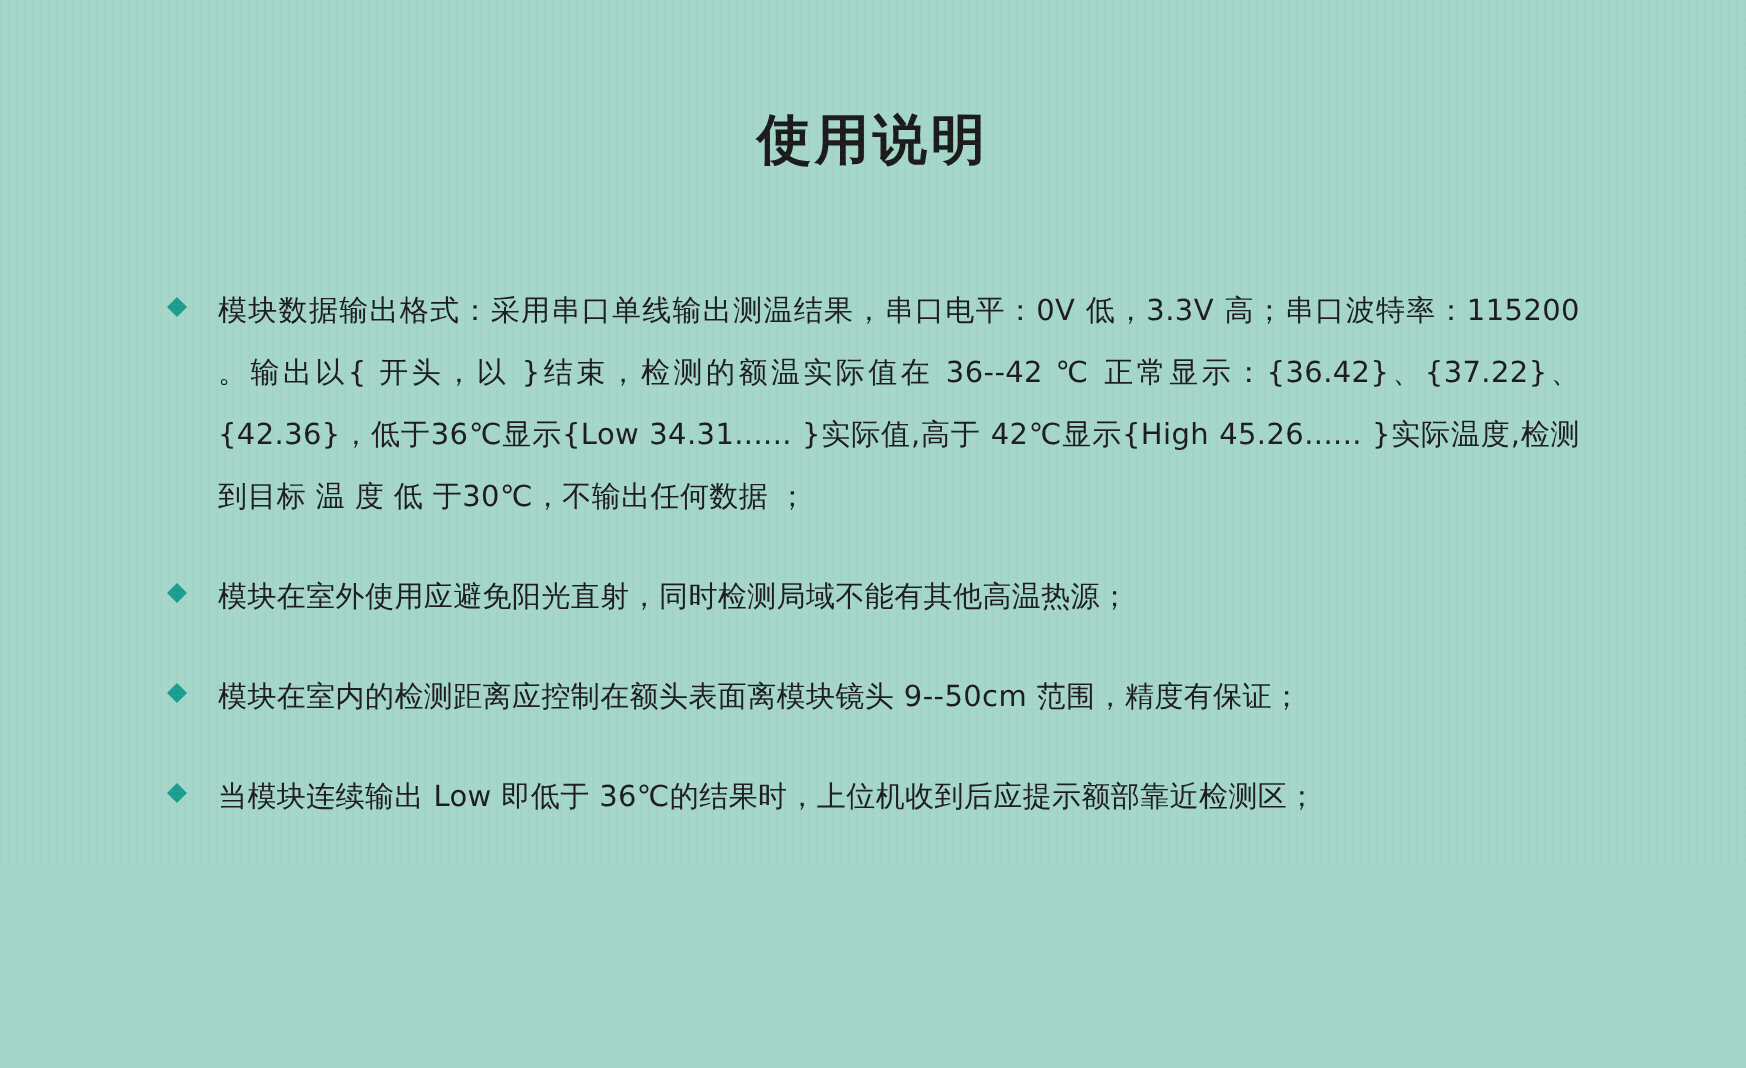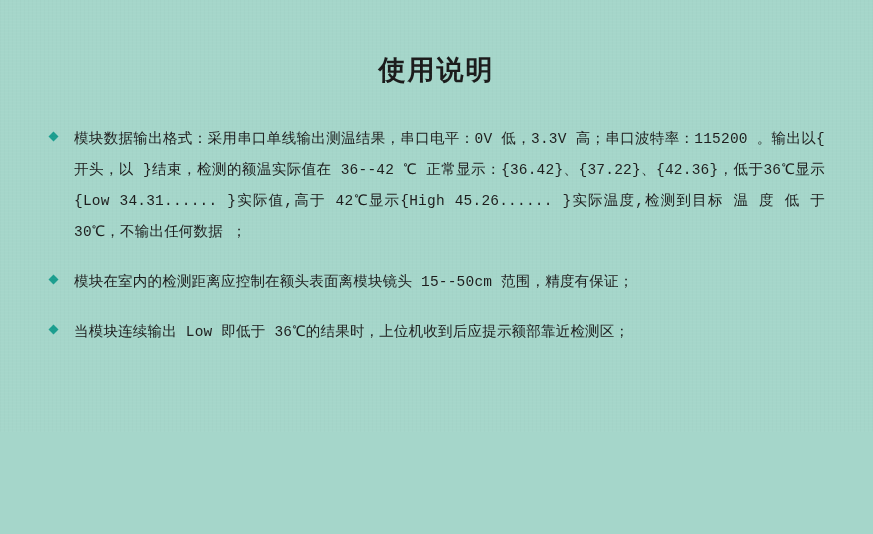--- a/index.html
+++ b/index.html
@@ -23,35 +23,34 @@
     background-image:
       repeating-linear-gradient(0deg, rgba(255,255,255,0.035) 0px, rgba(255,255,255,0.035) 1px, rgba(0,0,0,0.0) 1px, rgba(0,0,0,0.0) 3px),
       repeating-linear-gradient(90deg, rgba(0,0,0,0.02) 0px, rgba(0,0,0,0.02) 1px, rgba(0,0,0,0.0) 1px, rgba(0,0,0,0.0) 4px);
     opacity: 0.6;
   }
   .page {
     position: relative;
     width: 873px;
     height: 432px;
     box-sizing: border-box;
-    padding: 0 48px;
+    padding: 0 83px;
   }
   .title {
     text-align: center;
     font-size: 27px;
     font-weight: bold;
     color: #1b1b1b;
     letter-spacing: 2px;
     padding-top: 52px;
     padding-bottom: 0;
     margin: 0;
   }
   .list {
-    margin-top: 36px;
-    font-family: Liberation Mono, monospace;
+    margin-top: 53px;
   }
   .item {
     display: flex;
     align-items: flex-start;
     margin-bottom: 19px;
   }
   .bullet {
     flex: 0 0 auto;
     width: 26px;
     padding-top: 7px;
@@ -86,28 +85,36 @@
     <div class="item">
       <span class="bullet">
         <svg width="11" height="11" viewBox="0 0 11 11">
             <polygon points="5.5,0.5 10.5,5.5 5.5,10.5 0.5,5.5" fill="#1b9e8f"></polygon>
           </svg>
       </span>
       <span class="item-text">模块数据输出格式：采用串口单线输出测温结果，串口电平：0V 低，3.3V 高；串口波特率：115200 。输出以{ 开头，以 }结束，检测的额温实际值在 36--42 ℃ 正常显示：{36.42}、{37.22}、{42.36}，低于36℃显示{Low 34.31...... }实际值,高于 42℃显示{High 45.26...... }实际温度,检测到目标 温 度 低 于30℃，不输出任何数据 ；</span>
     </div>
 
 
+    <div class="item">
+      <span class="bullet">
+        <svg width="11" height="11" viewBox="0 0 11 11">
+            <polygon points="5.5,0.5 10.5,5.5 5.5,10.5 0.5,5.5" fill="#1b9e8f"></polygon>
+          </svg>
+      </span>
+      <span class="item-text">模块在室外使用应避免阳光直射，同时检测局域不能有其他高温热源；</span>
+    </div>
 
     <div class="item">
       <span class="bullet">
         <svg width="11" height="11" viewBox="0 0 11 11">
             <polygon points="5.5,0.5 10.5,5.5 5.5,10.5 0.5,5.5" fill="#1b9e8f"></polygon>
           </svg>
       </span>
-      <span class="item-text">模块在室内的检测距离应控制在额头表面离模块镜头 15--50cm 范围，精度有保证；</span>
+      <span class="item-text">模块在室内的检测距离应控制在额头表面离模块镜头 9--50cm 范围，精度有保证；</span>
     </div>
 
     <div class="item">
       <span class="bullet">
         <svg width="11" height="11" viewBox="0 0 11 11">
             <polygon points="5.5,0.5 10.5,5.5 5.5,10.5 0.5,5.5" fill="#1b9e8f"></polygon>
           </svg>
       </span>
       <span class="item-text">当模块连续输出 Low 即低于 36℃的结果时，上位机收到后应提示额部靠近检测区；</span>
     </div>

